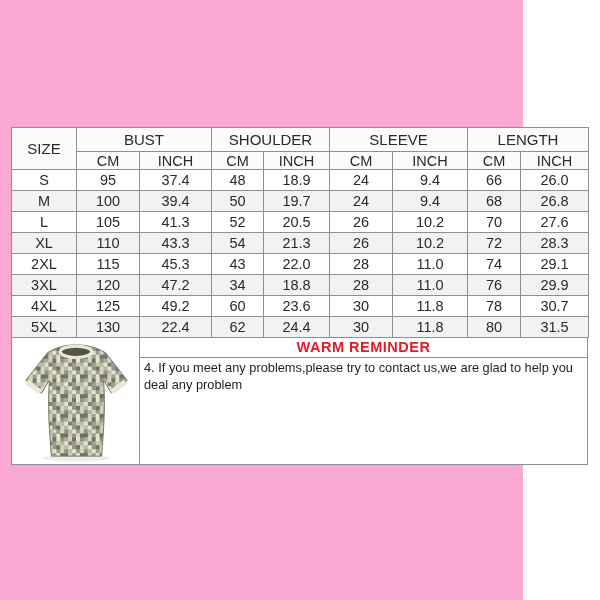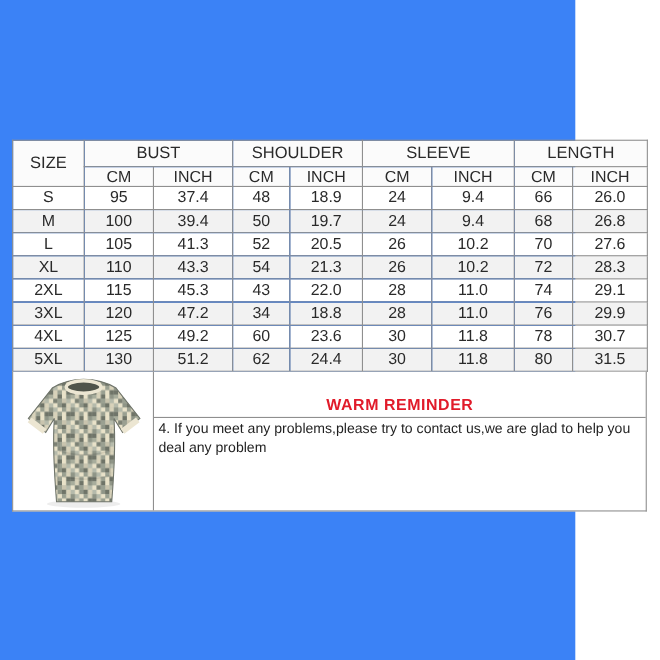--- a/index.html
+++ b/index.html
@@ -3,21 +3,21 @@
 <meta charset="utf-8">
 <style>
   html, body {
     margin: 0; padding: 0;
     width: 600px; height: 600px;
     background: #ffffff;
     font-family: "Liberation Sans", sans-serif;
     color: #222;
     overflow: hidden;
   }
-  .sheet { position: relative; width: 523px; height: 600px; background:#3b82f6; }
+  .sheet { position: relative; width: 523px; height: 600px; background:#f9a8d4; }
 
   .chart-container {
     position: absolute;
     left: 11px; top: 127px;
     width: 577px;
   }
 
   table.size-table {
     border-collapse: collapse;
     table-layout: fixed;
@@ -52,21 +52,20 @@
     border-right: 1px solid #8f8f8f;
     display: flex;
     align-items: center;
     justify-content: center;
     padding: 1px 0;
   }
   .notes-col {
     flex: 1;
     display: flex;
     flex-direction: column;
-    margin-top: 22px;
   }
   .reminder-title {
     border-bottom: 1px solid #8f8f8f;
     text-align: center;
     font-size: 14.5px;
     font-weight: 700;
     padding: 1px 0 2px 0;
     letter-spacing: 0.5px;
   }
   .note {
@@ -189,21 +188,21 @@
             <td>60</td>
             <td>23.6</td>
             <td>30</td>
             <td>11.8</td>
             <td>78</td>
             <td>30.7</td>
           </tr>
           <tr>
             <td>5XL</td>
             <td>130</td>
-            <td>51.2</td>
+            <td>22.4</td>
             <td>62</td>
             <td>24.4</td>
             <td>30</td>
             <td>11.8</td>
             <td>80</td>
             <td>31.5</td>
           </tr>
         </tbody>
     </table>
 

